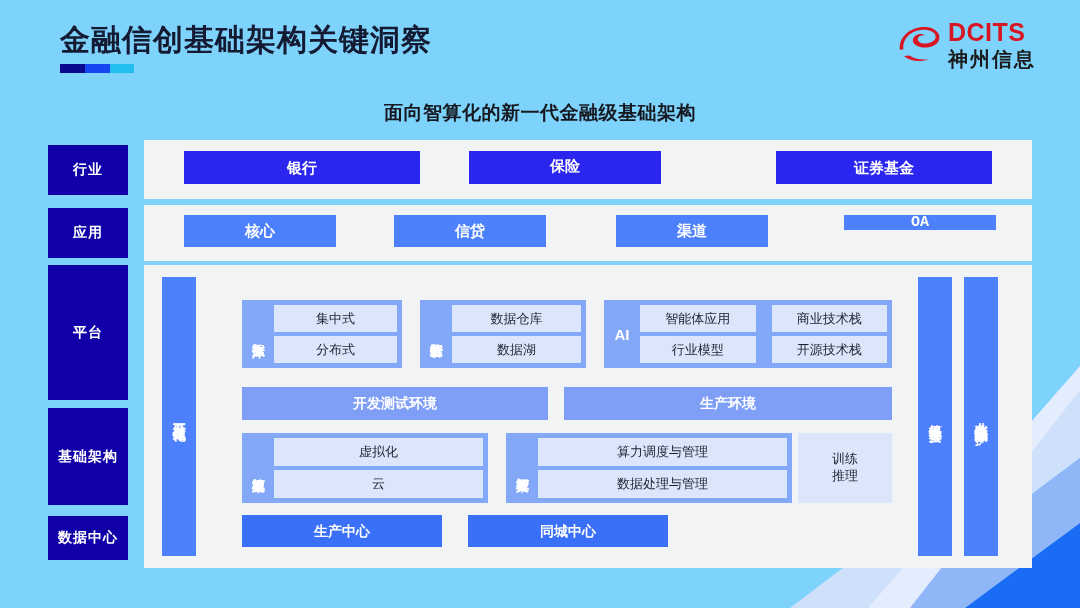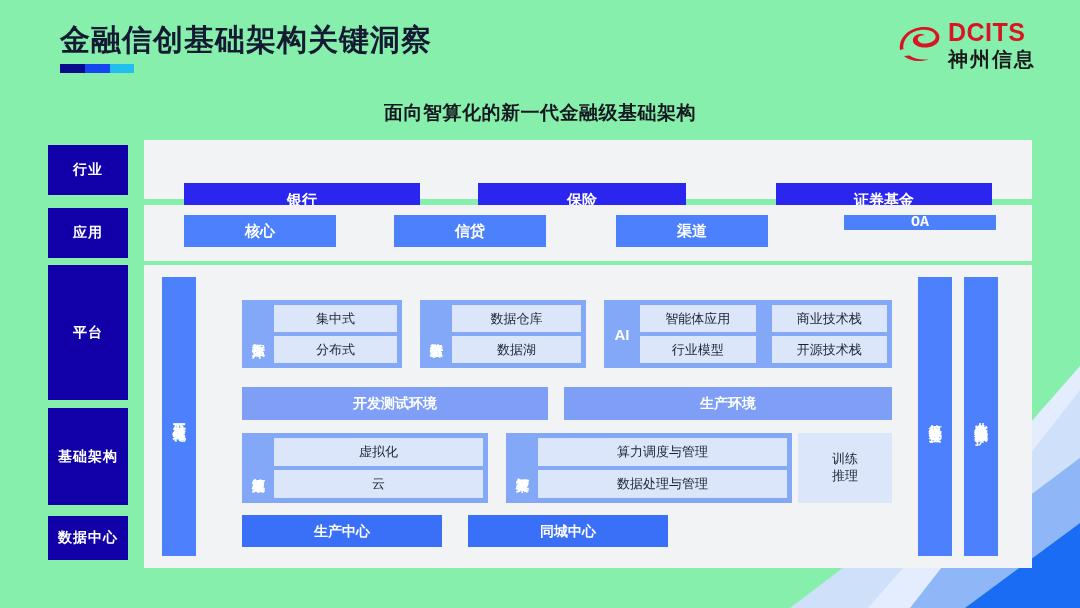--- a/index.html
+++ b/index.html
@@ -2,21 +2,21 @@
 <html><head>
 <meta charset="utf-8">
 <style>
   * { box-sizing: border-box; margin: 0; padding: 0; }
   html, body {
     width: 1080px; height: 608px;
     background: #ffffff;
     font-family: "Liberation Sans", "DejaVu Sans", sans-serif;
     overflow: hidden;
   }
-  #page { position: relative; width: 1080px; height: 608px; background:#86efac; overflow:hidden; }
+  #page { position: relative; width: 1080px; height: 608px; background:#7dd3fc; overflow:hidden; }
 
   
   .corner { position:absolute; right:0; bottom:0; width:330px; height:260px; overflow:hidden; pointer-events:none; }
   .corner svg { display:block; }
 
   
   .header { position:absolute; left:0; top:0; width:1080px; height:92px; }
   .title {
     position:absolute; left:60px; top:20px;
     font-size:30px; font-weight:700; color:#151a33; letter-spacing:1px;
@@ -68,21 +68,21 @@
   .panel { position:absolute; background:#f2f3f5; }
   .panel-hangye   { left:96px; top:0px;  width:888px; height:59px; }
   .panel-yingyong { left:96px; top:65px; width:888px; height:56px; }
   .panel-main     { left:96px; top:125px; width:888px; height:303px; }
 
   
   .box {
     position:absolute; display:flex; align-items:center; justify-content:center;
     color:#fff; font-weight:700; text-align:center; line-height:1.15;
   }
-  .box-dark { background:#2b25f0; font-size:15px;margin-top:32px; }
+  .box-dark { background:#2b25f0; font-size:15px; }
   .box-mid  { background:#4d80fc; font-size:15px; }
   .box-strong { background:#3a70f8; font-size:14px; }
 
   
   .vbar {
     position:absolute; background:#4d80fc; color:#fff;
     font-size:13px; font-weight:700; line-height:1.18;
     display:flex; align-items:center; justify-content:center;
     writing-mode:vertical-rl; text-orientation:upright;
     letter-spacing:1px;
@@ -159,21 +159,21 @@
     <div class="labels">
       <div class="lbl lbl-hangye">行业</div>
       <div class="lbl lbl-yingyong">应用</div>
       <div class="lbl lbl-jichu">基础架构</div>
       <div class="lbl lbl-pingtai">平台</div>
       <div class="lbl lbl-shuju">数据中心</div>
     </div>
 
     <div class="panel panel-hangye">
       <div class="box box-dark" style="left:40px;  top:11px; width:236px; height:33px;">银行</div>
-      <div class="box box-dark" style="left:334px; top:11px; width:208px; height:33px;">保险</div>
+      <div class="box box-dark" style="left:325px; top:11px; width:192px; height:33px;font-family:Liberation Mono, monospace;">保险</div>
       <div class="box box-dark" style="left:632px; top:11px; width:216px; height:33px;">证券基金</div>
     </div>
 
     <div class="panel panel-yingyong">
       <div class="box box-mid" style="left:40px;  top:10px; width:152px; height:32px;">核心</div>
       <div class="box box-mid" style="left:250px; top:10px; width:152px; height:32px;">信贷</div>
       <div class="box box-mid" style="left:472px; top:10px; width:152px; height:32px;">渠道</div>
       <div class="box box-mid" style="left:700px; top:10px; width:152px; height:15px;font-family:Liberation Mono, monospace;">OA</div>
     </div>
 

